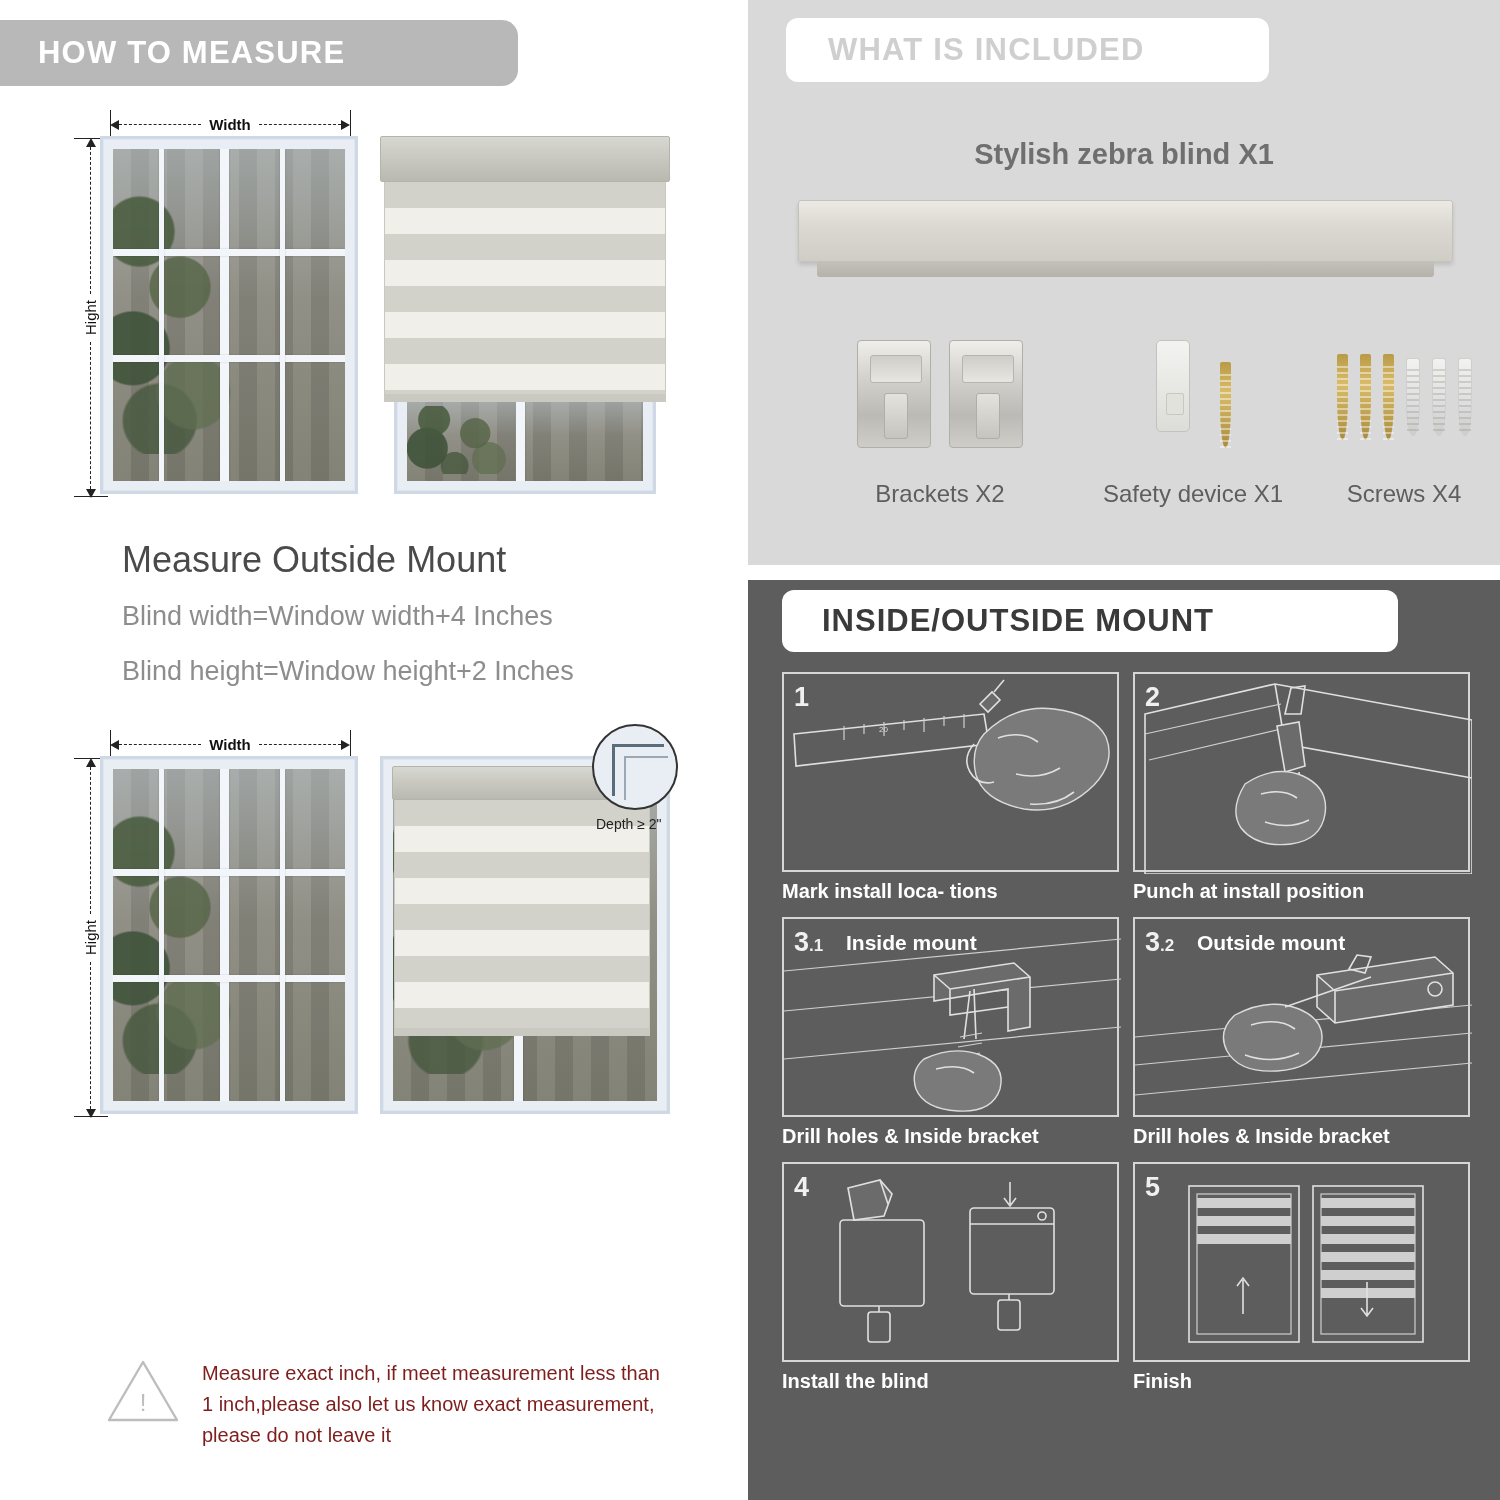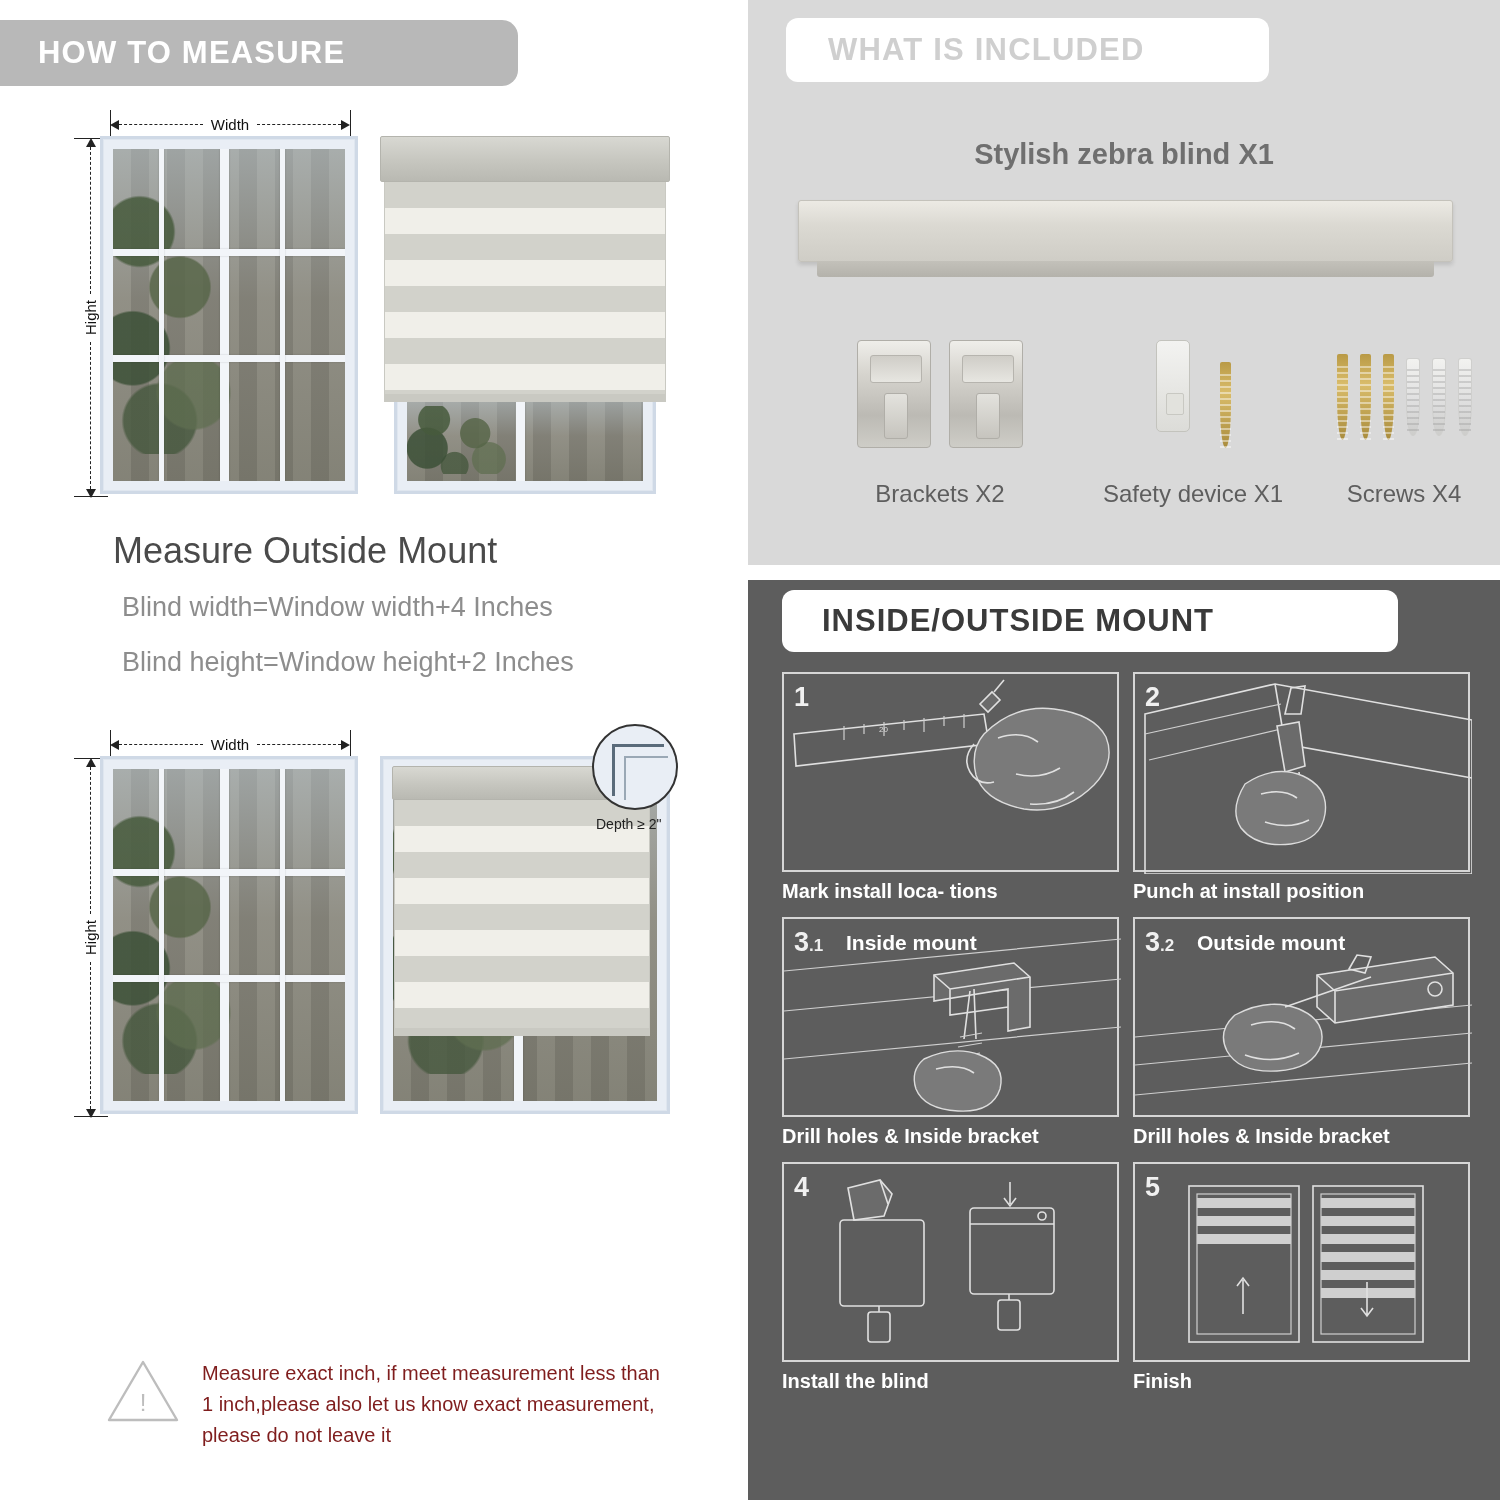--- a/index.html
+++ b/index.html
@@ -39,21 +39,21 @@
 
   
   .dim-top {
     position: absolute; display: flex; align-items: center;
     font-size: 15px; color: #222;
   }
   .dash-line { flex: 1; height: 0; border-top: 1.5px dashed #222; }
   .arrow-l, .arrow-r { width: 0; height: 0; border-top: 5px solid transparent; border-bottom: 5px solid transparent; }
   .arrow-l { border-right: 9px solid #222; }
   .arrow-r { border-left: 9px solid #222; }
-  .dim-label { padding: 0 8px; font-size: 15px; color: #111; }
+  .dim-label { padding: 0 8px; font-size: 15px; color: #111; font-weight: bold; }
   .tick-v { position: absolute; width: 0; border-left: 1.5px solid #222; }
 
   .dim-left {
     position: absolute; display: flex; flex-direction: column; align-items: center;
     font-size: 15px; color: #222;
   }
   .dash-line-v { flex: 1; width: 0; border-left: 1.5px dashed #222; }
   .arrow-u { width: 0; height: 0; border-left: 5px solid transparent; border-right: 5px solid transparent; border-bottom: 9px solid #222; }
   .arrow-d { width: 0; height: 0; border-left: 5px solid transparent; border-right: 5px solid transparent; border-top: 9px solid #222; }
   .dim-label-v { writing-mode: vertical-rl; transform: rotate(180deg); padding: 6px 0; font-size: 15px; color: #111; }
@@ -115,21 +115,21 @@
   .depth-circle .corner {
     position: absolute; left: 18px; top: 18px; width: 52px; height: 52px;
     border-left: 3px solid #5a6b7a; border-top: 3px solid #5a6b7a;
   }
   .depth-circle .corner2 {
     position: absolute; left: 30px; top: 30px; width: 44px; height: 44px;
     border-left: 2px solid #9aa8b5; border-top: 2px solid #9aa8b5;
   }
   .depth-label { position: absolute; font-size: 14px; color: #222; }
 
-  .head { font-size: 36px; color: #4a4a4a; font-weight: normal; margin: 7px; }
+  .head { font-size: 36px; color: #4a4a4a; font-weight: normal; margin: 16px; }
   .sub { font-size: 27px; color: #8d8d8d; margin: 16px; line-height: 1.45; }
   .txt-block { position: absolute; left: 106px; }
 
   .warn { position: absolute; left: 106px; display: flex; gap: 22px; align-items: flex-start; }
   .warn-tri {
     width: 74px; height: 66px; flex: none; position: relative;
   }
   .warn-tri svg { display: block; }
   .warn-text { font-size: 20px; color: #7f1d1d; line-height: 1.55; max-width: 470px; }
 

